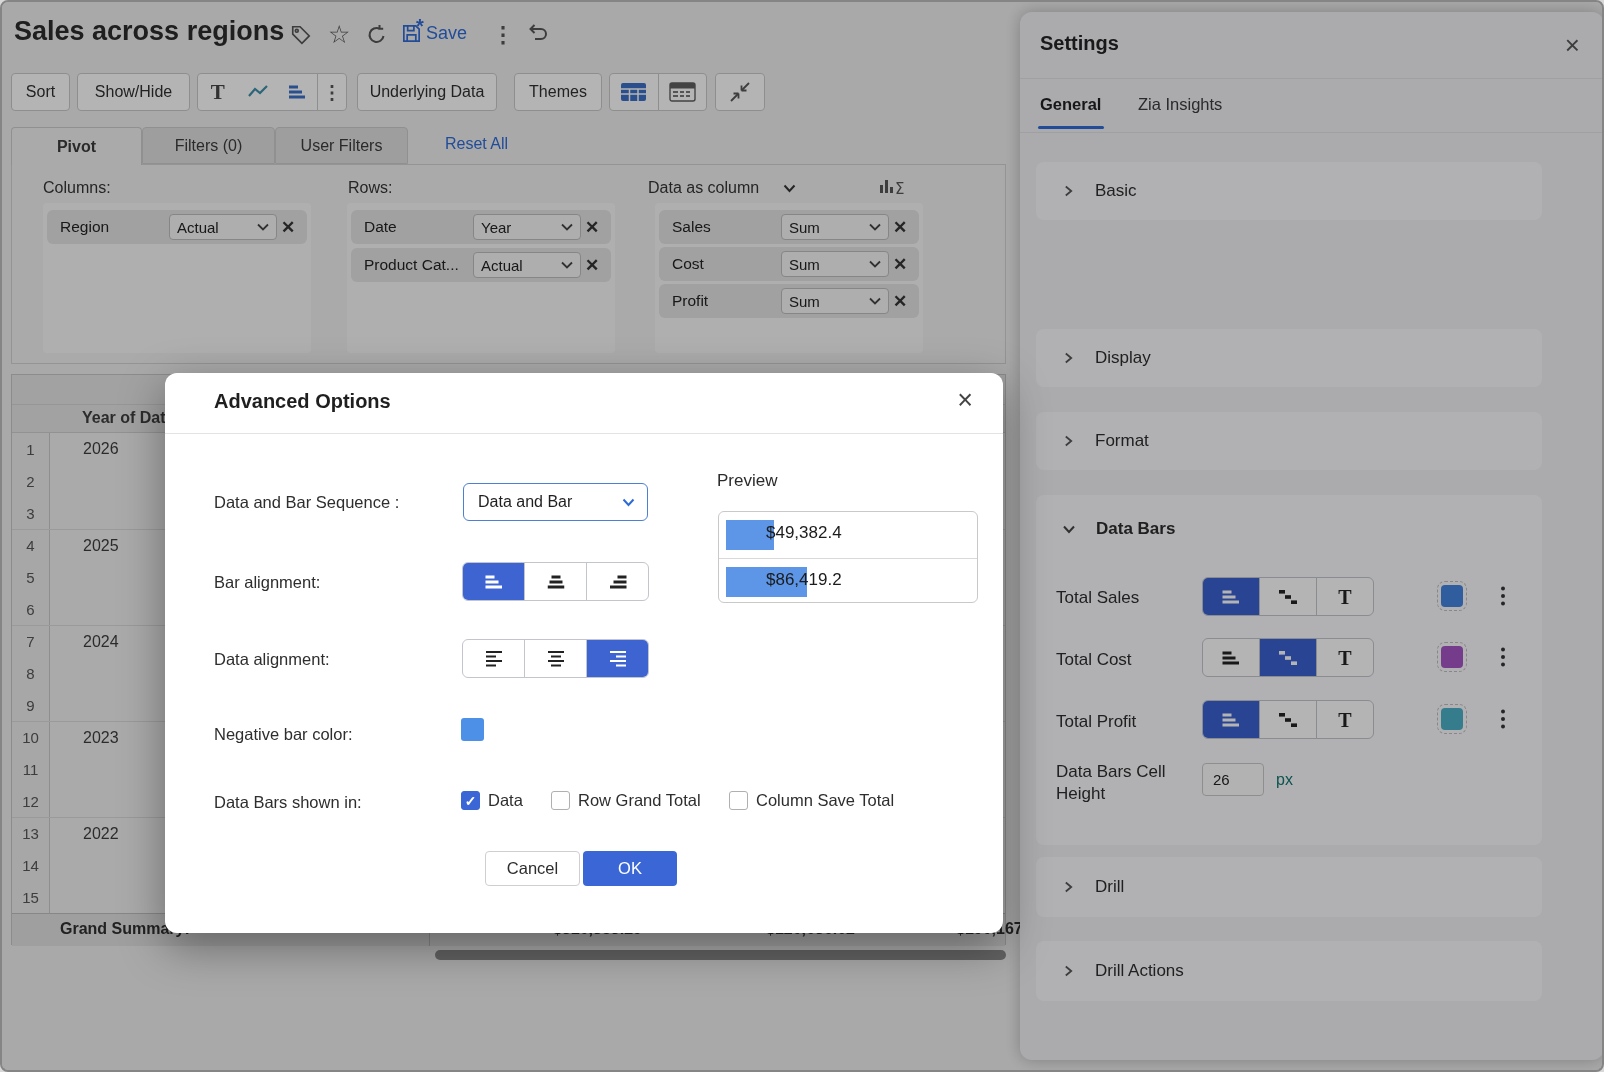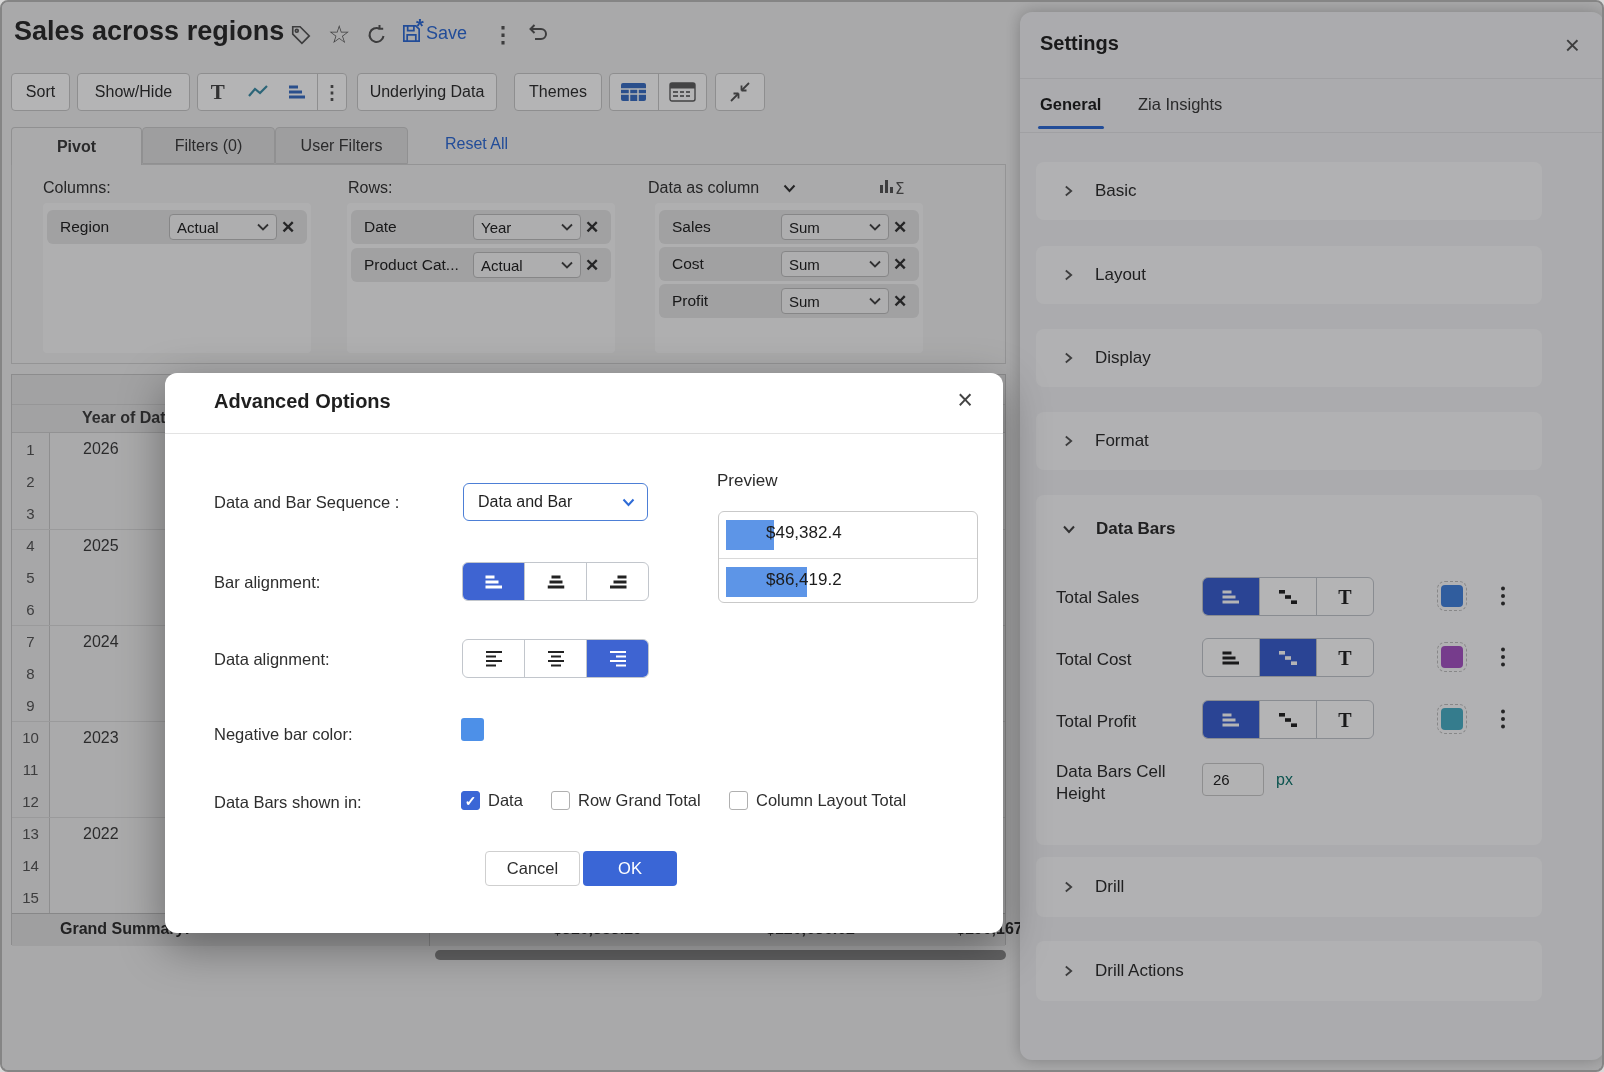--- a/index.html
+++ b/index.html
@@ -422,26 +422,20 @@
     <span class="set-tab" style="left:118px;">Zia Insights</span>
     <div class="tab-underline"></div>
     <div class="set-div2"></div>
 
     <div class="acc" style="top:150px; height:58px;">
       <svg width="9" height="14" viewBox="0 0 10 14" fill="none" stroke="#555" stroke-width="2">
           <polyline points="2,2 8,7 2,12"></polyline>
         </svg>
       <span class="acc-label">Basic</span>
     </div>
-    <div class="acc" style="top:234px; height:58px;">
-      <svg width="9" height="14" viewBox="0 0 10 14" fill="none" stroke="#555" stroke-width="2">
-          <polyline points="2,2 8,7 2,12"></polyline>
-        </svg>
-      <span class="acc-label">Layout</span>
-    </div>
     <div class="acc" style="top:317px; height:58px;">
       <svg width="9" height="14" viewBox="0 0 10 14" fill="none" stroke="#555" stroke-width="2">
           <polyline points="2,2 8,7 2,12"></polyline>
         </svg>
       <span class="acc-label">Display</span>
     </div>
     <div class="acc" style="top:400px; height:58px;">
       <svg width="9" height="14" viewBox="0 0 10 14" fill="none" stroke="#555" stroke-width="2">
           <polyline points="2,2 8,7 2,12"></polyline>
         </svg>
@@ -649,21 +643,21 @@
     <span class="ckitem" style="left:296px; top:418px;">
       <span class="ckbox checked">✓</span>
       <span>Data</span>
     </span>
     <span class="ckitem" style="left:386px; top:418px;">
       <span class="ckbox"></span>
       <span>Row Grand Total</span>
     </span>
     <span class="ckitem" style="left:564px; top:418px;">
       <span class="ckbox"></span>
-      <span>Column Layout Total</span>
+      <span>Column Save Total</span>
     </span>
 
     <div class="m-btn btn-cancel">
         <span>Cancel</span>
       </div>
     <div class="m-btn btn-ok">
         <span>OK</span>
       </div>
   </div>
 

